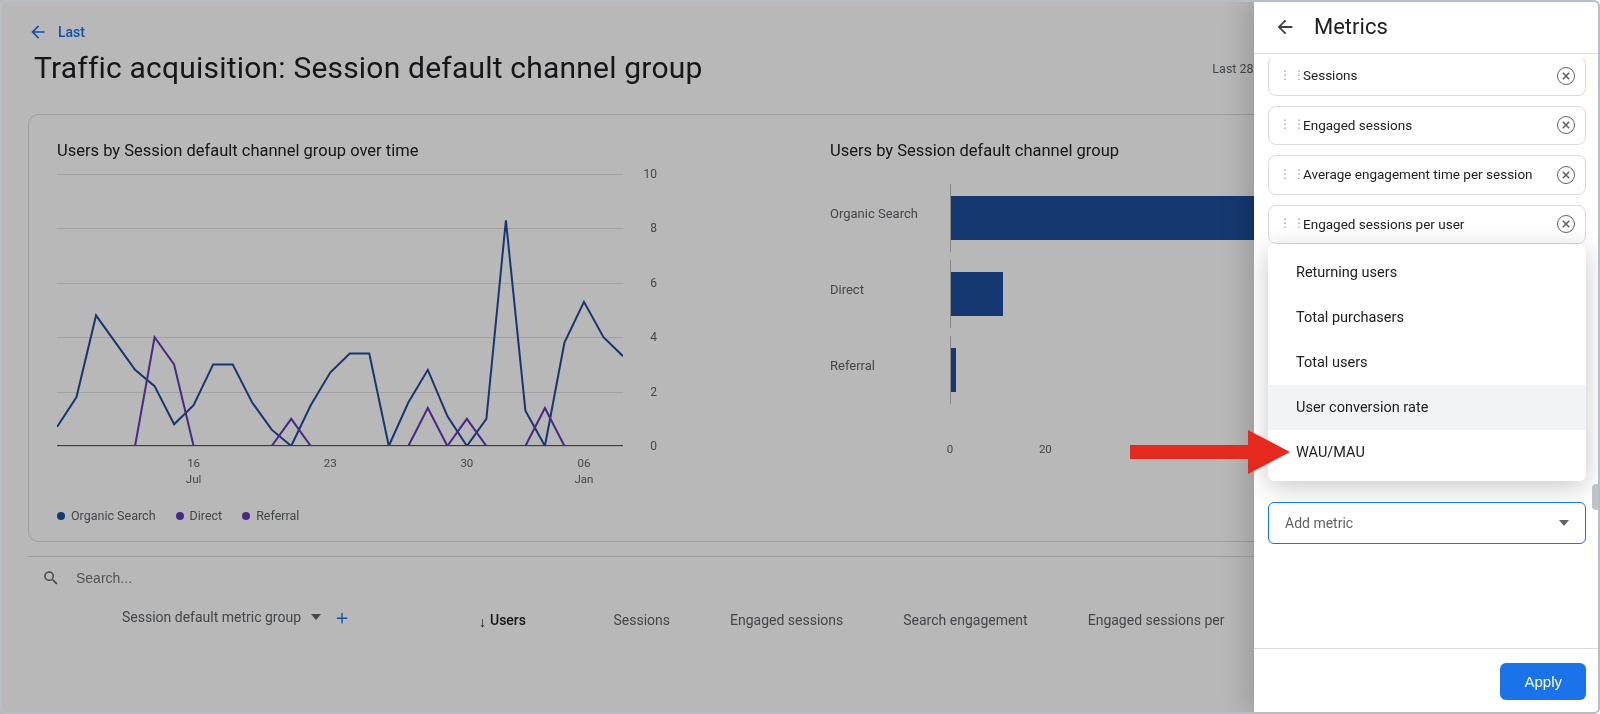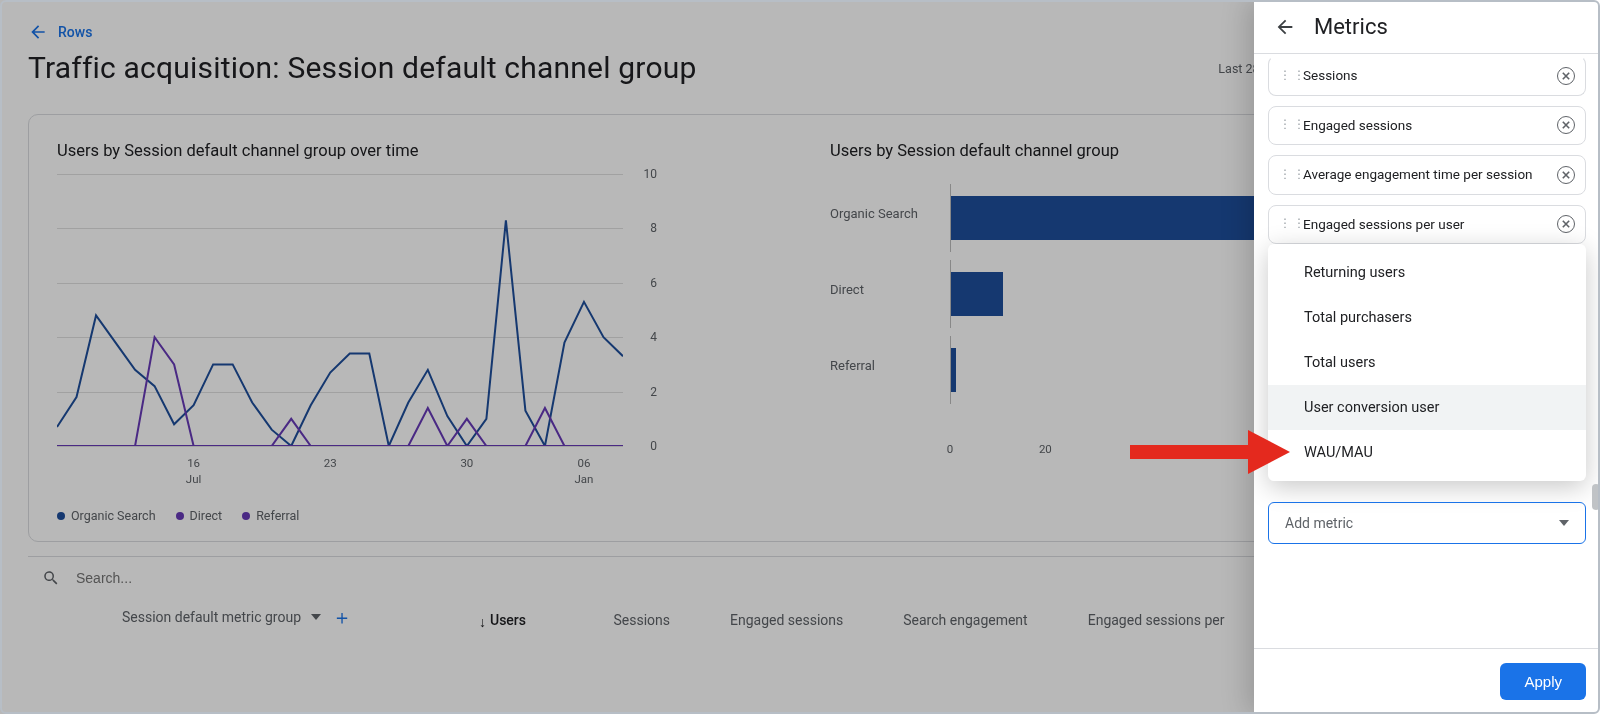--- a/index.html
+++ b/index.html
@@ -13,21 +13,21 @@
     --panel-shadow:-6px 0 26px rgba(0,0,0,.18);
   }
   *{box-sizing:border-box}
   body{margin:0;font-family:"Google Sans",Roboto,Arial,sans-serif;font-size:14px;color:var(--dk);background:#fff;overflow:hidden}
   #stage{position:relative;width:1600px;height:714px;margin:0 auto;overflow:hidden}
 
   
   .report{position:absolute;inset:0;padding:16px 22px 0}
   .back{display:inline-flex;align-items:center;gap:10px;color:var(--blue);font-weight:500;margin:6px 6px 4px}
   .back svg{width:20px;height:20px;fill:var(--blue)}
-  .title-row{display:flex;align-items:center;justify-content:space-between;margin:2px 6px 28px}
+  .title-row{display:flex;align-items:center;justify-content:space-between;margin:2px 12px 28px}
   .title{font-size:30px;font-weight:400;letter-spacing:.2px}
   .title-right{display:flex;align-items:center;gap:24px}
   .range-label{color:var(--gr);font-size:12.5px}
   .range-dates{font-weight:500;font-size:16px;color:#3c4043}
   .save-btn{display:inline-flex;align-items:center;gap:10px;background:var(--blue);color:#fff;border-radius:6px;padding:10px 18px;cursor:pointer;font-weight:500}
   .save-btn svg{width:18px;height:18px;fill:#fff}
 
   .card{border:1px solid var(--line);border-radius:10px;margin:0 6px;padding:26px 28px 18px;display:flex;gap:60px}
   .panel{flex:1}
   .panel-title{font-size:16.5px;color:var(--dk);margin-bottom:14px}
@@ -78,21 +78,21 @@
   .m-head svg{width:22px;height:22px;fill:#3c4043}
   .m-title{font-size:22px}
   .m-body{flex:1;overflow:hidden;position:relative;padding:10px 14px 0}
   .chip{border:1px solid var(--line);border-radius:8px;padding:10px 40px 10px 34px;margin-bottom:10px;font-size:13.5px;line-height:1.3;position:relative}
   .chip.cut{margin-top:-8px;border-top-color:transparent}
   .drag{position:absolute;left:10px;top:50%;transform:translateY(-50%);color:#9aa0a6;letter-spacing:2px;font-size:12px}
   .rm{position:absolute;right:10px;top:50%;transform:translateY(-50%);width:18px;height:18px;border:1.6px solid #5f6368;border-radius:50%;display:flex;align-items:center;justify-content:center;cursor:pointer}
   .rm svg{width:8px;height:8px;stroke:#5f6368;stroke-width:2}
 
   .dropdown{position:absolute;left:14px;right:14px;top:190px;background:#fff;border-radius:6px;box-shadow:0 6px 26px rgba(0,0,0,.22);padding:6px 0}
-  .opt{padding:14px 36px;font-size:14.5px;cursor:pointer}
+  .opt{padding:14px 28px;font-size:14.5px;cursor:pointer}
   .opt.hl{background:#f1f3f4}
 
   .addm{position:absolute;left:14px;right:14px;top:448px;border:1.5px solid var(--blue);border-radius:6px;padding:12px 16px;display:flex;justify-content:space-between;align-items:center;color:var(--gr);cursor:pointer}
   .addm svg{width:10px;height:6px;fill:var(--gr)}
 
   .scroll-ind{position:absolute;right:0;top:430px;width:8px;height:26px;background:#c0c3c6;border-radius:4px}
 
   .m-foot{padding:14px;border-top:1px solid var(--line);display:flex;justify-content:flex-end}
   .apply{background:var(--blue);color:#fff;border:none;border-radius:6px;padding:10px 24px;font-size:15px;font-weight:500;cursor:pointer}
 
@@ -104,21 +104,21 @@
 </style>
 </head>
 <body>
 <div id="stage">
 
   <div class="report">
     <div class="back">
       <svg viewBox="0 0 24 24">
           <path d="M20 11H7.8l5.6-5.6L12 4l-8 8 8 8 1.4-1.4L7.8 13H20z"></path>
         </svg>
-      <span>Rows</span>
+      <span>Last</span>
     </div>
 
     <div class="title-row">
       <div class="title">Traffic acquisition: Session default channel group</div>
       <div class="title-right">
         <span>
           <span class="range-label">Last 28 days</span>
           &nbsp;&nbsp;
           <span class="range-dates">11 Jul - 7 Aug 2023</span>
         </span>
@@ -286,21 +286,21 @@
               <svg viewBox="0 0 10 10">
                 <path d="M1 1l8 8M9 1l-8 8" fill="none"></path>
               </svg>
             </span></div>
         </div>
 
       <div class="dropdown" id="dd">
           <div class="opt">Returning users</div>
           <div class="opt">Total purchasers</div>
           <div class="opt">Total users</div>
-          <div class="opt hl">User conversion user</div>
+          <div class="opt hl">User conversion rate</div>
           <div class="opt">WAU/MAU</div>
         </div>
 
       <div class="addm">
         <span>Add metric</span>
         <svg viewBox="0 0 10 6">
             <path d="M0 0l5 6 5-6z"></path>
           </svg>
       </div>
 

